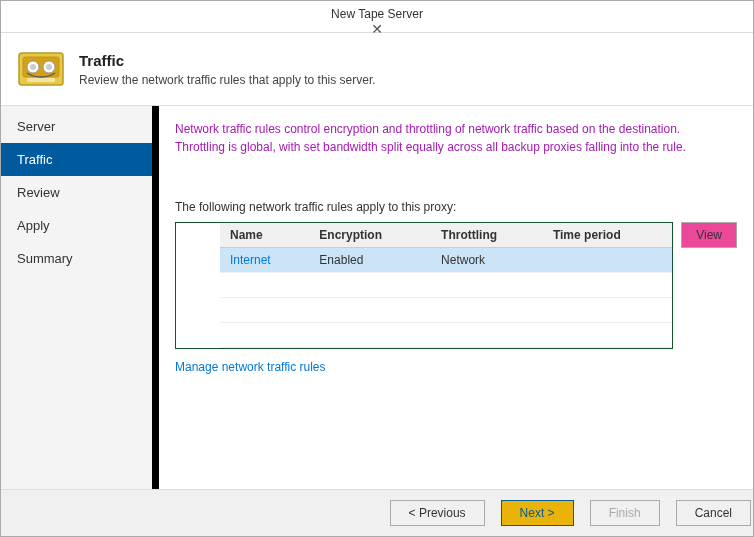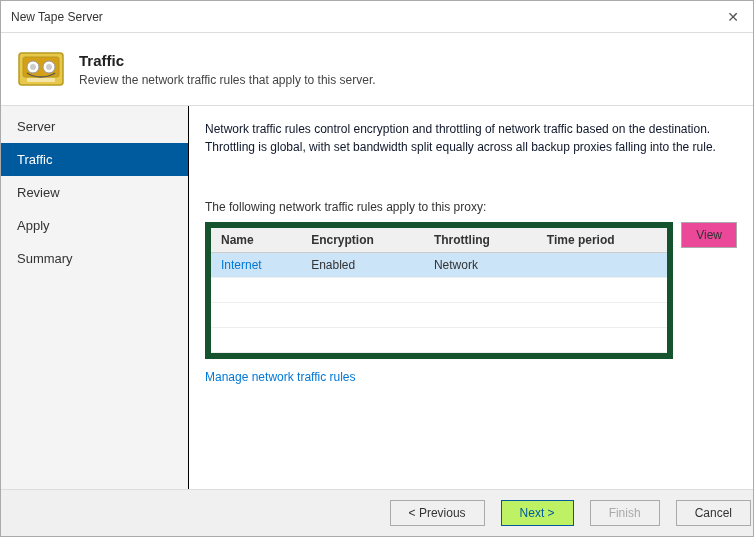--- a/index.html
+++ b/index.html
@@ -22,20 +22,21 @@
       flex-direction: column;
     }
     .title-bar {
       background: #fff;
       border-bottom: 1px solid #ddd;
       padding: 6px 10px;
       display: flex;
       align-items: center;
       justify-content: space-between;
       height: 32px;
+      flex-direction: column;
     }
     .title-bar-text {
       font-size: 12px;
       color: #333;
     }
     .title-bar-close {
       cursor: pointer;
       font-size: 14px;
       color: #555;
       width: 20px;
@@ -66,56 +67,57 @@
     .header-text p {
       font-size: 12px;
       color: #444;
     }
     .content-area {
       display: flex;
       flex: 1;
       overflow: hidden;
     }
     .sidebar {
-      width: 188px;
+      width: 158px;
       background: #f4f4f4;
-      border-right: 1px solid #000000;
+      border-right: 7px solid #000000;
       padding: 4px 0;
     }
     .sidebar-item {
       padding: 9px 16px;
       cursor: pointer;
       color: #333;
       font-size: 13px;
     }
     .sidebar-item.active {
       background: #005a9e;
       color: #fff;
     }
     .main-panel {
       flex: 1;
       padding: 14px 16px;
       background: #fff;
       overflow-y: auto;
     }
     .description-text {
       font-size: 12px;
-      color: #0f172a;
+      color: #a21caf;
       line-height: 1.5;
       margin-bottom: 10px;
     }
     .sub-text {
       font-size: 12px;
       color: #333;
       margin-bottom: 8px;
       margin-top: 44px;
     }
     .table-container {
-      border: 6px solid #14532d;
+      border: 1px solid #14532d;
       margin-bottom: 10px;
+      padding-left: 44px;
     }
     .traffic-table {
       width: 100%;
       border-collapse: collapse;
       font-size: 12px;
     }
     .traffic-table th {
       background: #f0f0f0;
       border-bottom: 1px solid #ccc;
       padding: 5px 10px;
@@ -173,21 +175,21 @@
       background: #f0f0f0;
       color: #333;
     }
     .footer-btn:disabled {
       color: #aaa;
       cursor: default;
       background: #f0f0f0;
     }
     .footer-btn.primary {
       border-color: #005a9e;
-      background: #bef264;
+      background: #eab308;
       color: #005a9e;
     }
 
     
     .tape-icon {
       width: 48px;
       height: 48px;
     }
   </style>
 </head>

